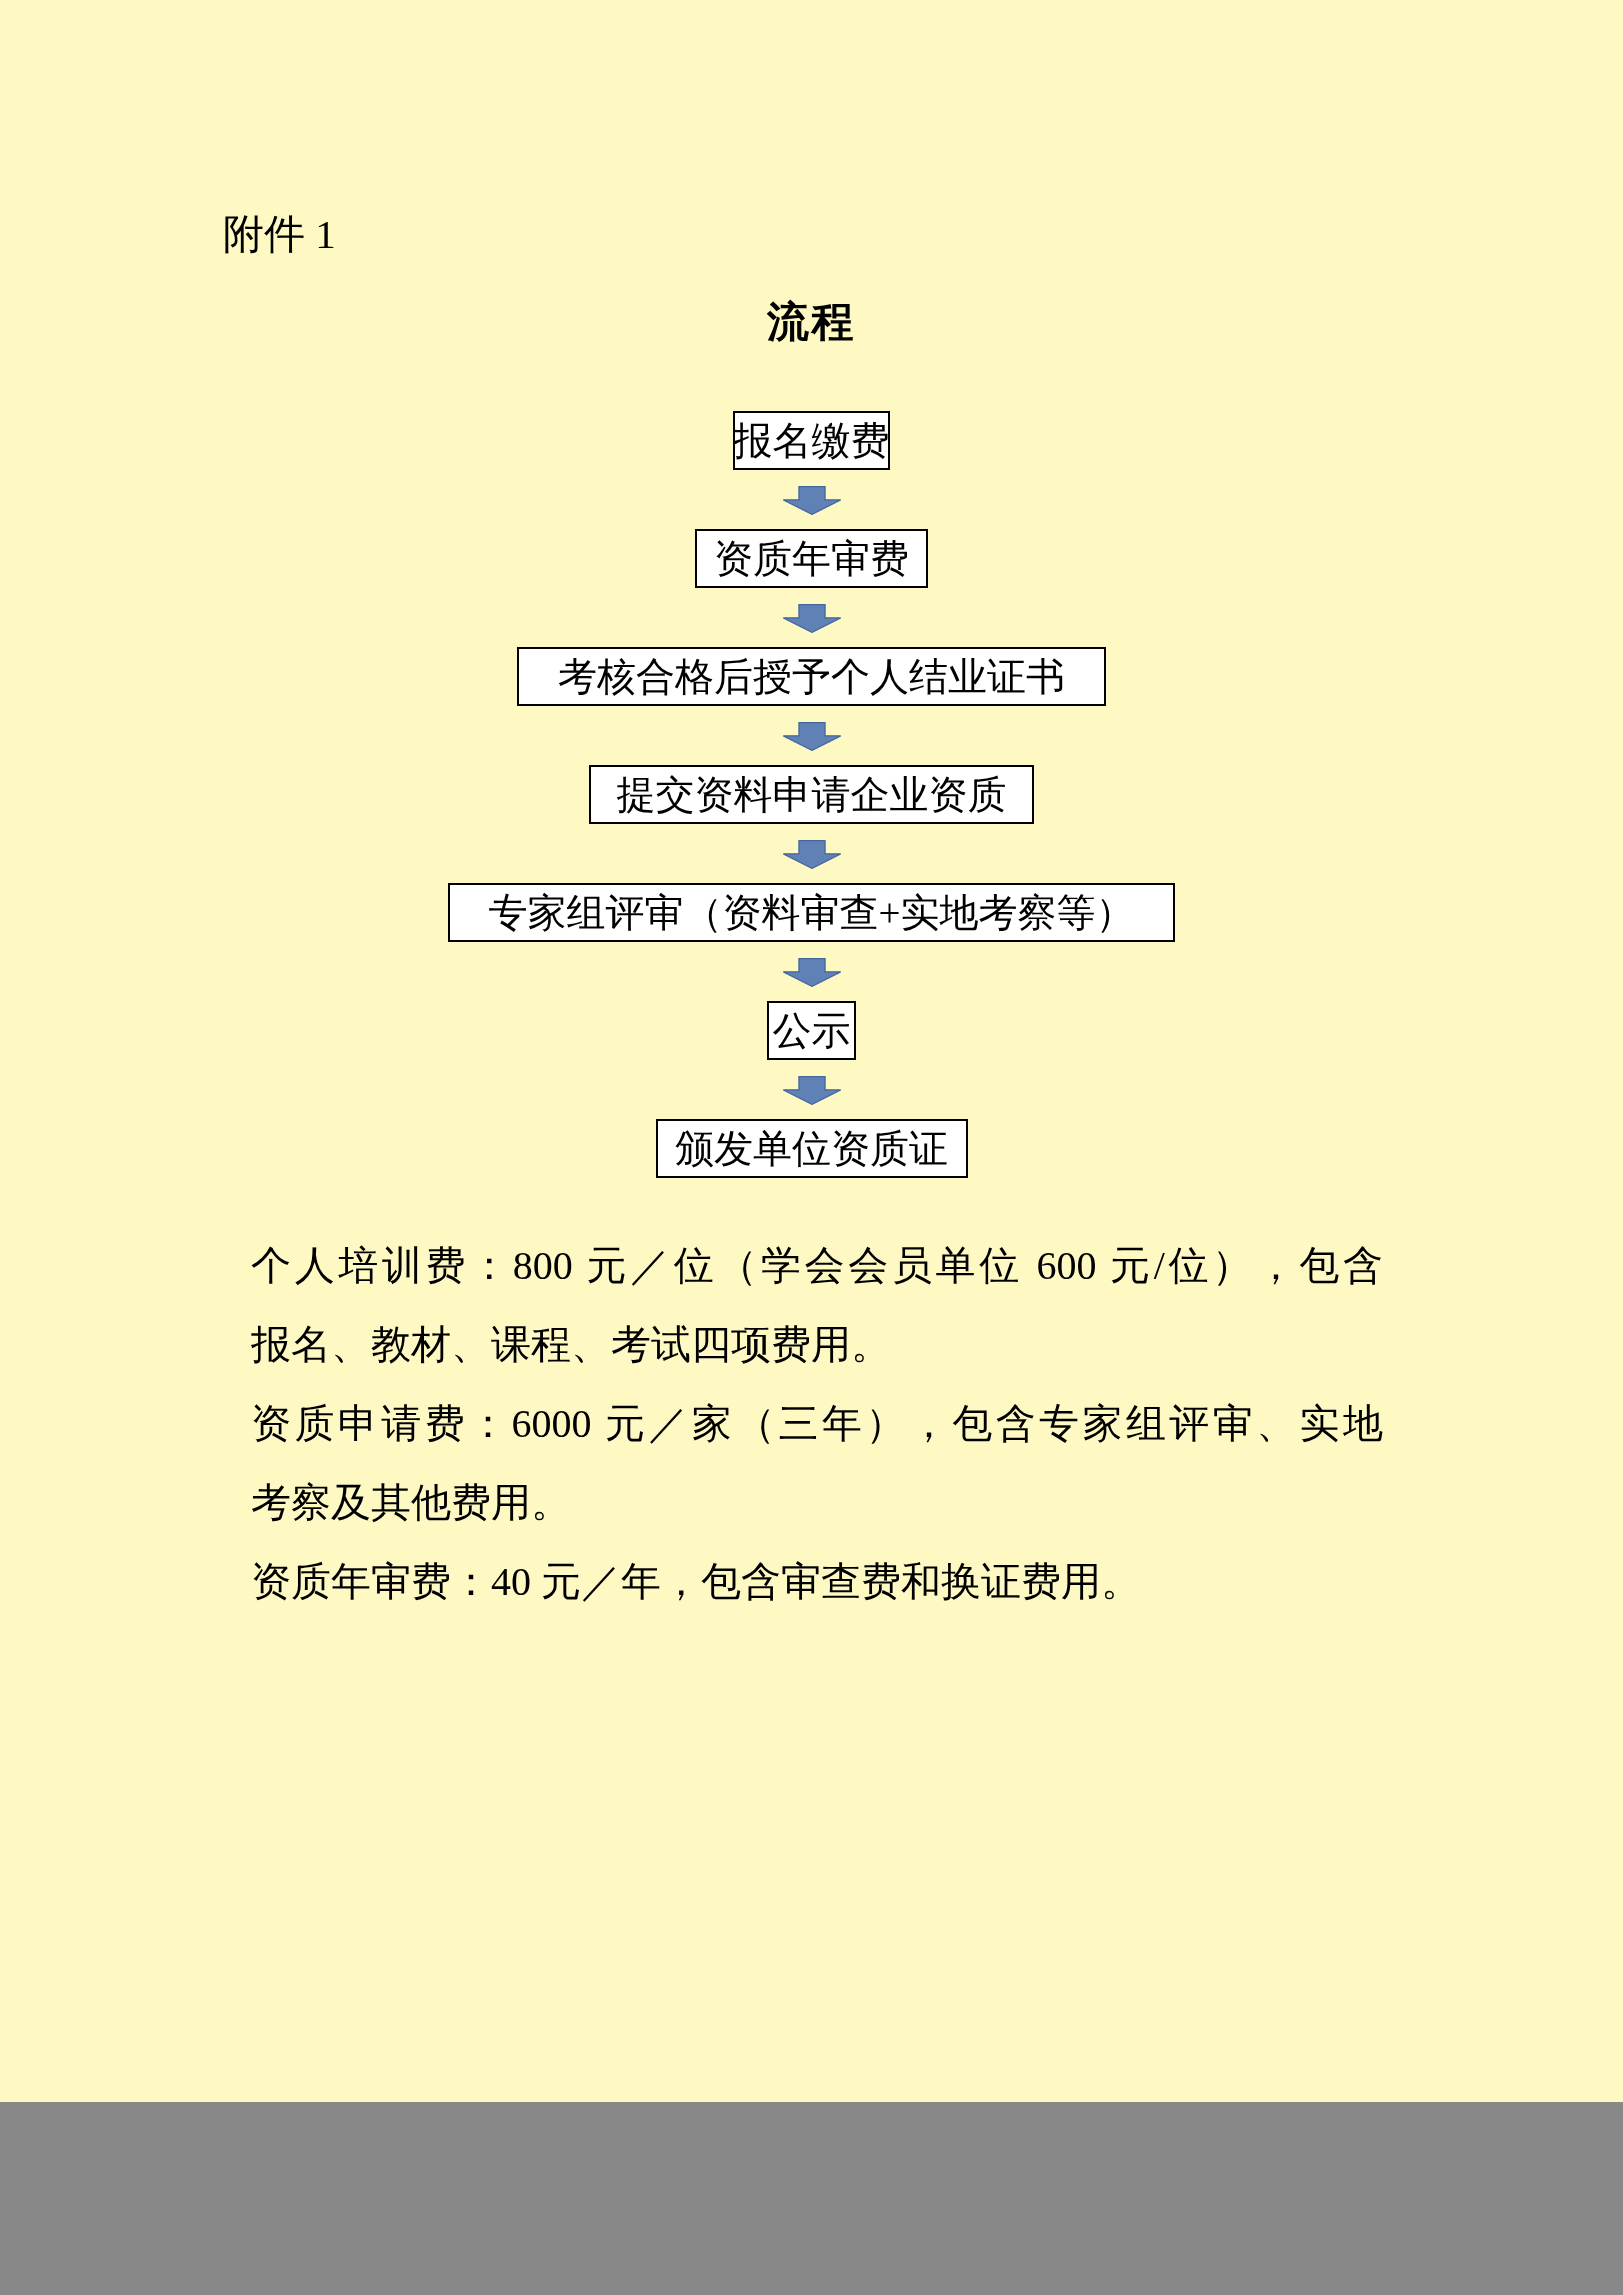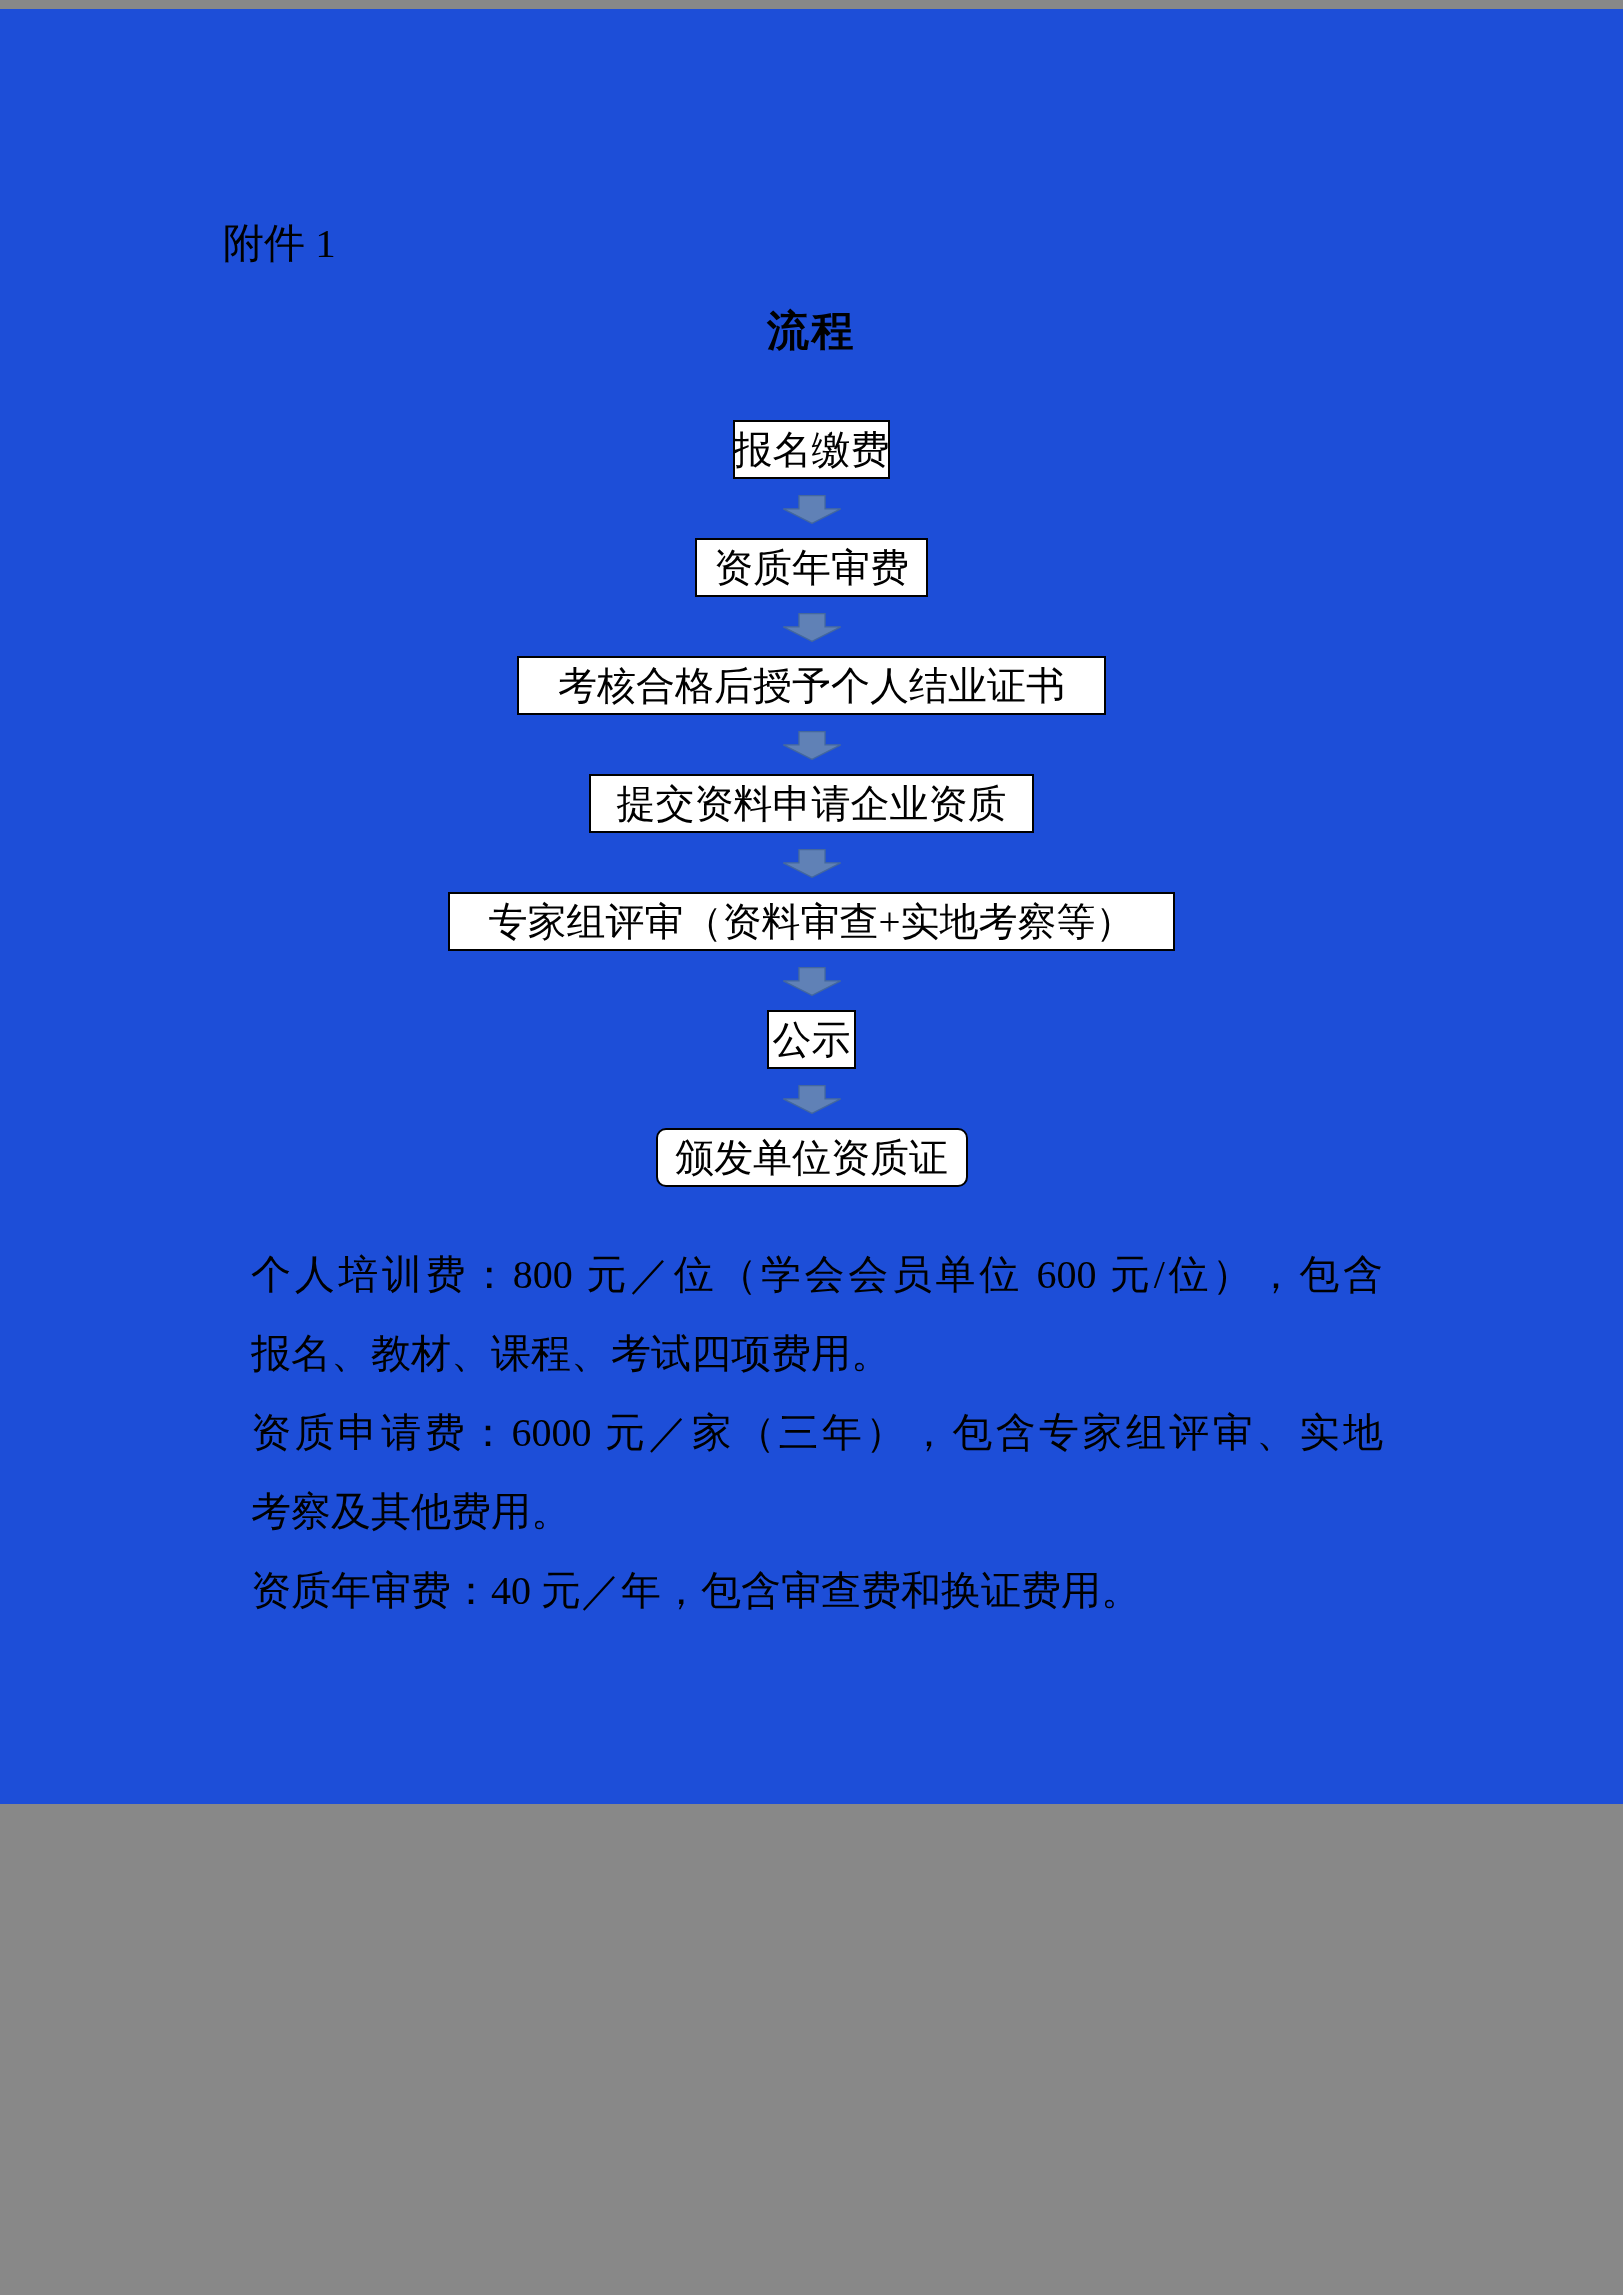--- a/index.html
+++ b/index.html
@@ -1,22 +1,22 @@
 <!DOCTYPE html>
 <html style="--arrow-fill: #6081B6; --arrow-stroke: #44689D; --box-border: #000000;font-size:10.5px"><head>
 <meta charset="utf-8">
 <style>
   * { margin: 0; padding: 0; box-sizing: border-box; }
   html, body { background: #888; }
   .page {
     position: relative;
     width: 1623px;
-    height: 1795px;
-    margin: 9px auto;
-    background: #1d4ed8;
+    height: 2102px;
+    margin: 0 auto;
+    background: #fef9c3;
     font-family: "Liberation Serif", "DejaVu Serif", serif;
     color: #000000;
     overflow: hidden;
   }
   .attachment {
     position: absolute;
     left: 223px;
     top: 208px;
     font-size: 41px;
     line-height: 52px;
@@ -53,21 +53,21 @@
     text-align: center;
     white-space: nowrap;
     background: #fff;
   }
   .w1 { width: 157px; }
   .w2 { width: 233px; }
   .w3 { width: 589px; }
   .w4 { width: 445px; }
   .w5 { width: 727px; }
   .w6 { width: 89px; }
-  .w7 { width: 312px; border-radius: 10px; }
+  .w7 { width: 312px; }
   .flow-arrow {
     width: 60px;
     height: 29px;
     margin: 15.7px 0 14.4px;
     display: block;
   }
   .flow-arrow polygon {
     fill: var(--arrow-fill, #6081B6);
     stroke: var(--arrow-stroke, #44689D);
     stroke-width: 2;

